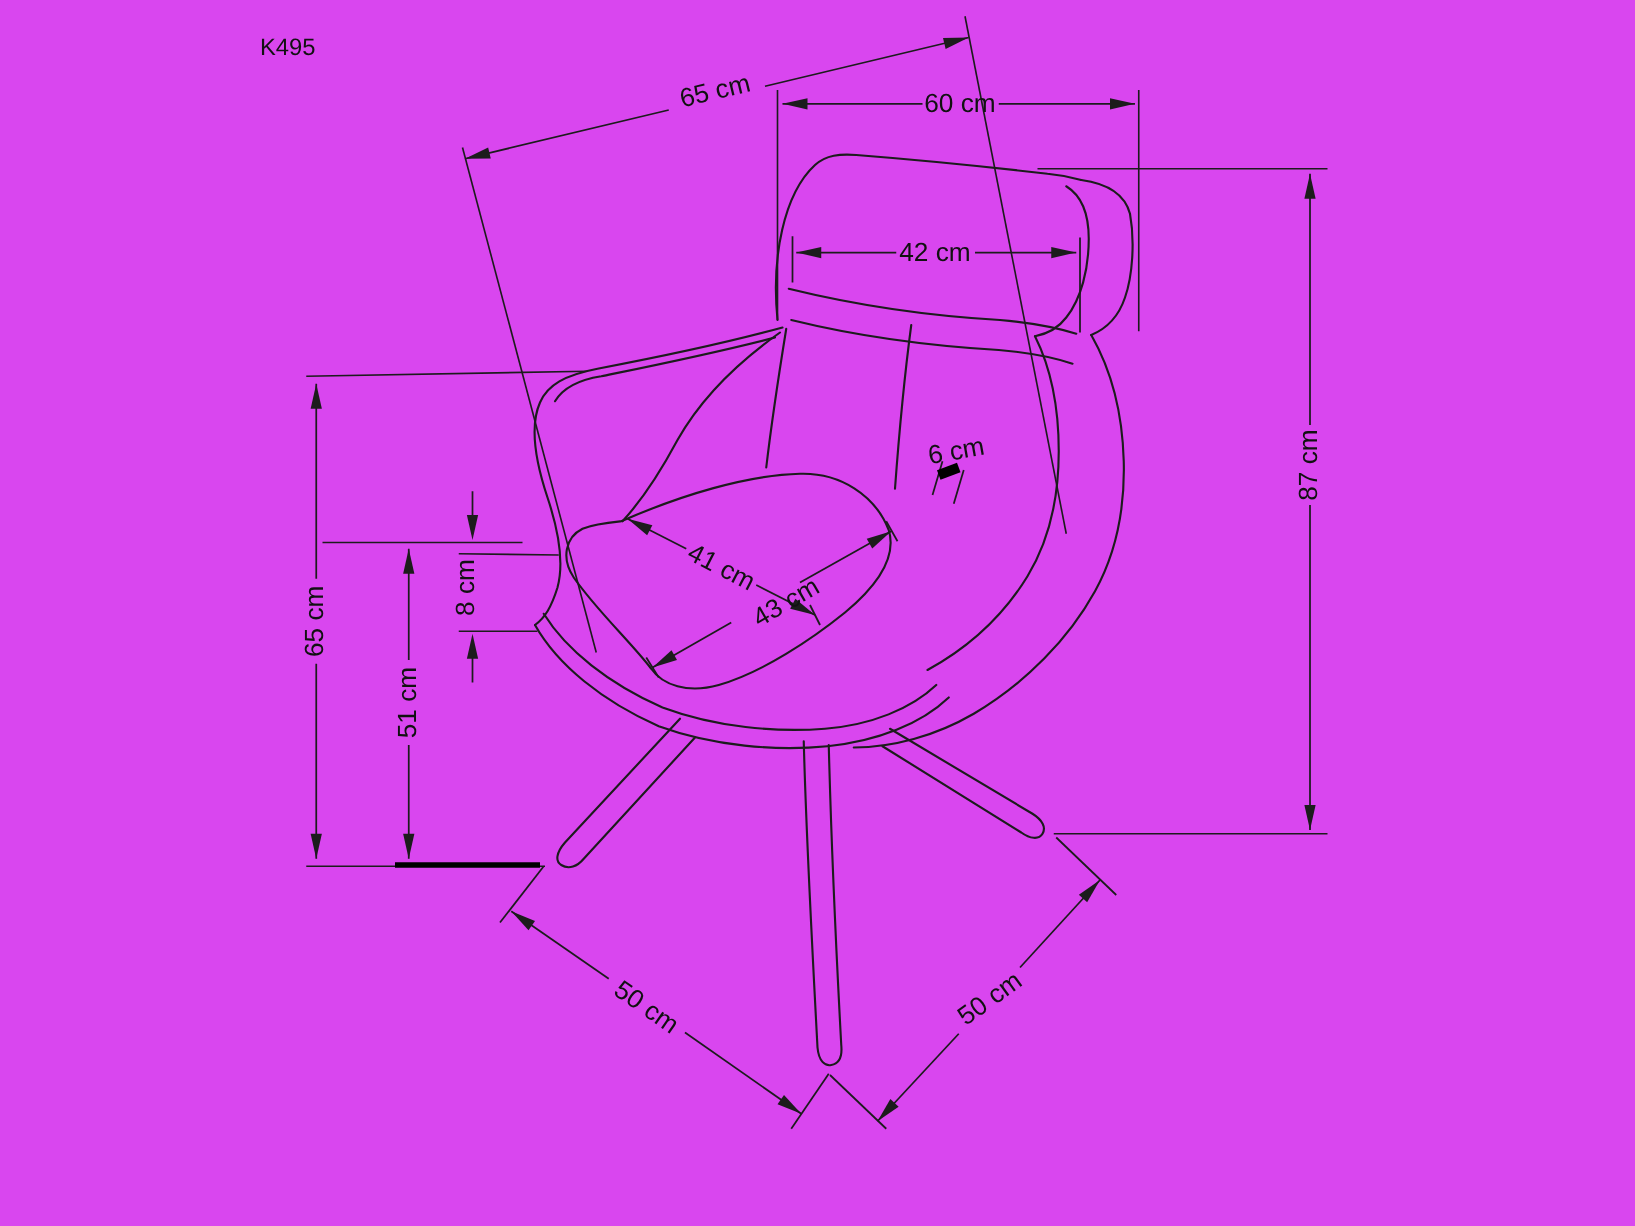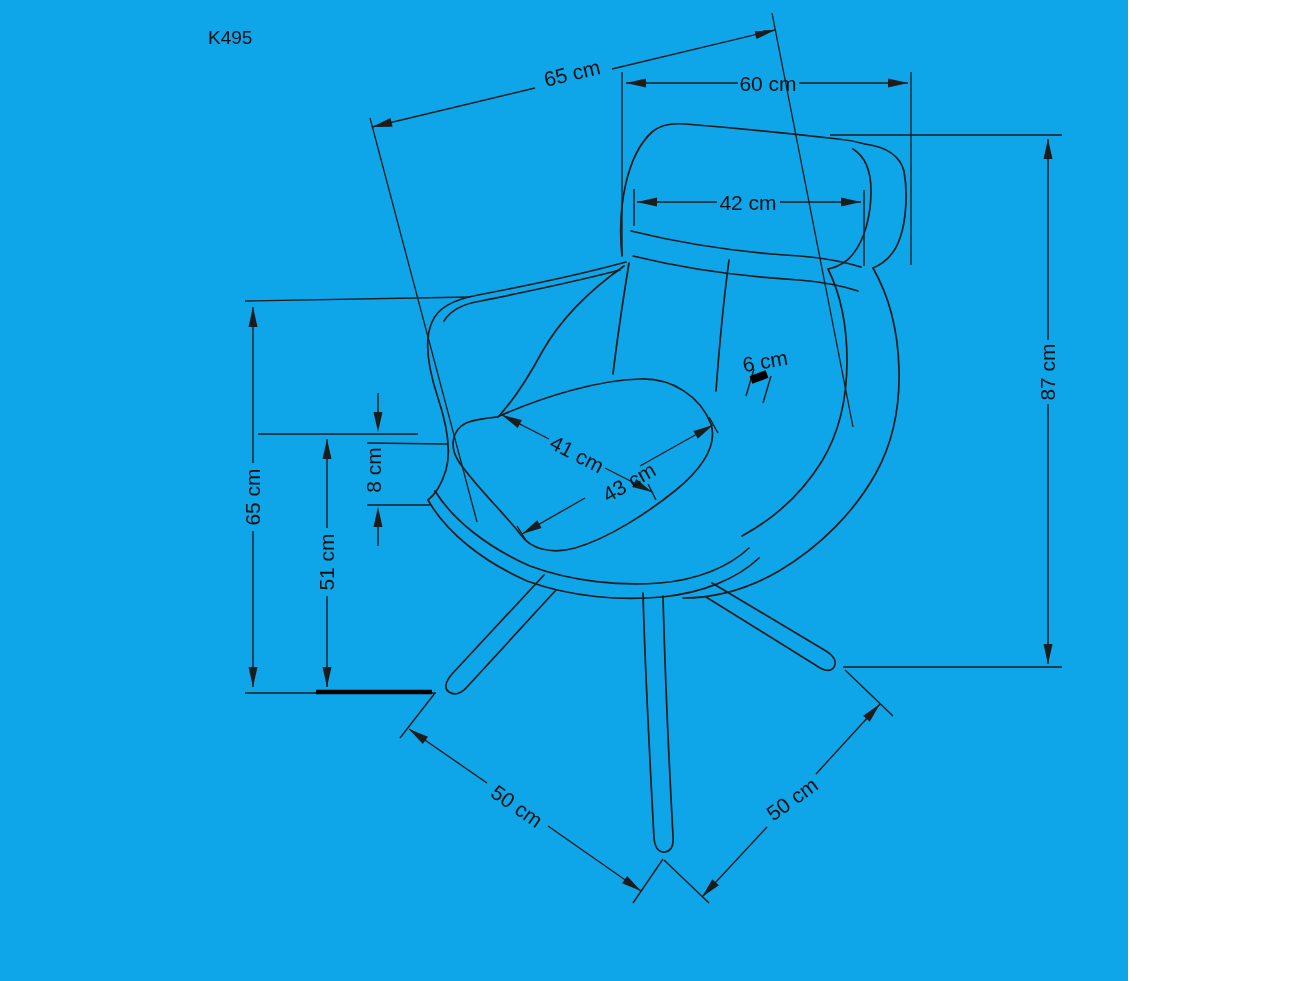--- a/index.html
+++ b/index.html
@@ -1,16 +1,16 @@
 <!DOCTYPE html>
 <html><head>
 <meta charset="utf-8">
 <style>
   html,body{margin:0;padding:0;background:#ffffff;}
-  .stage{position:relative;width:1128px;height:981px;background:#0ea5e9;overflow:hidden;
+  .stage{position:relative;width:1308px;height:981px;background:#d946ef;overflow:hidden;
          font-family:"Liberation Sans",sans-serif;}
   svg{display:block;}
   .chair-path{stroke:#1c1c1c;stroke-width:1.7;fill:none;stroke-linecap:round;stroke-linejoin:round;}
   .ext{stroke:#1c1c1c;stroke-width:1.3;fill:none;stroke-linecap:butt;}
   .dimln{stroke:#1c1c1c;stroke-width:1.4;fill:none;stroke-linecap:butt;}
   .tick{stroke:#1c1c1c;stroke-width:1.4;fill:none;}
   .thickground{stroke:#000;stroke-width:4.5;fill:none;}
   .gapbar{stroke:#000;stroke-width:8;fill:none;}
   .arr{fill:#1c1c1c;stroke:none;}
   text.dim{font-size:21px;fill:#111;font-family:"Liberation Sans",sans-serif;}

